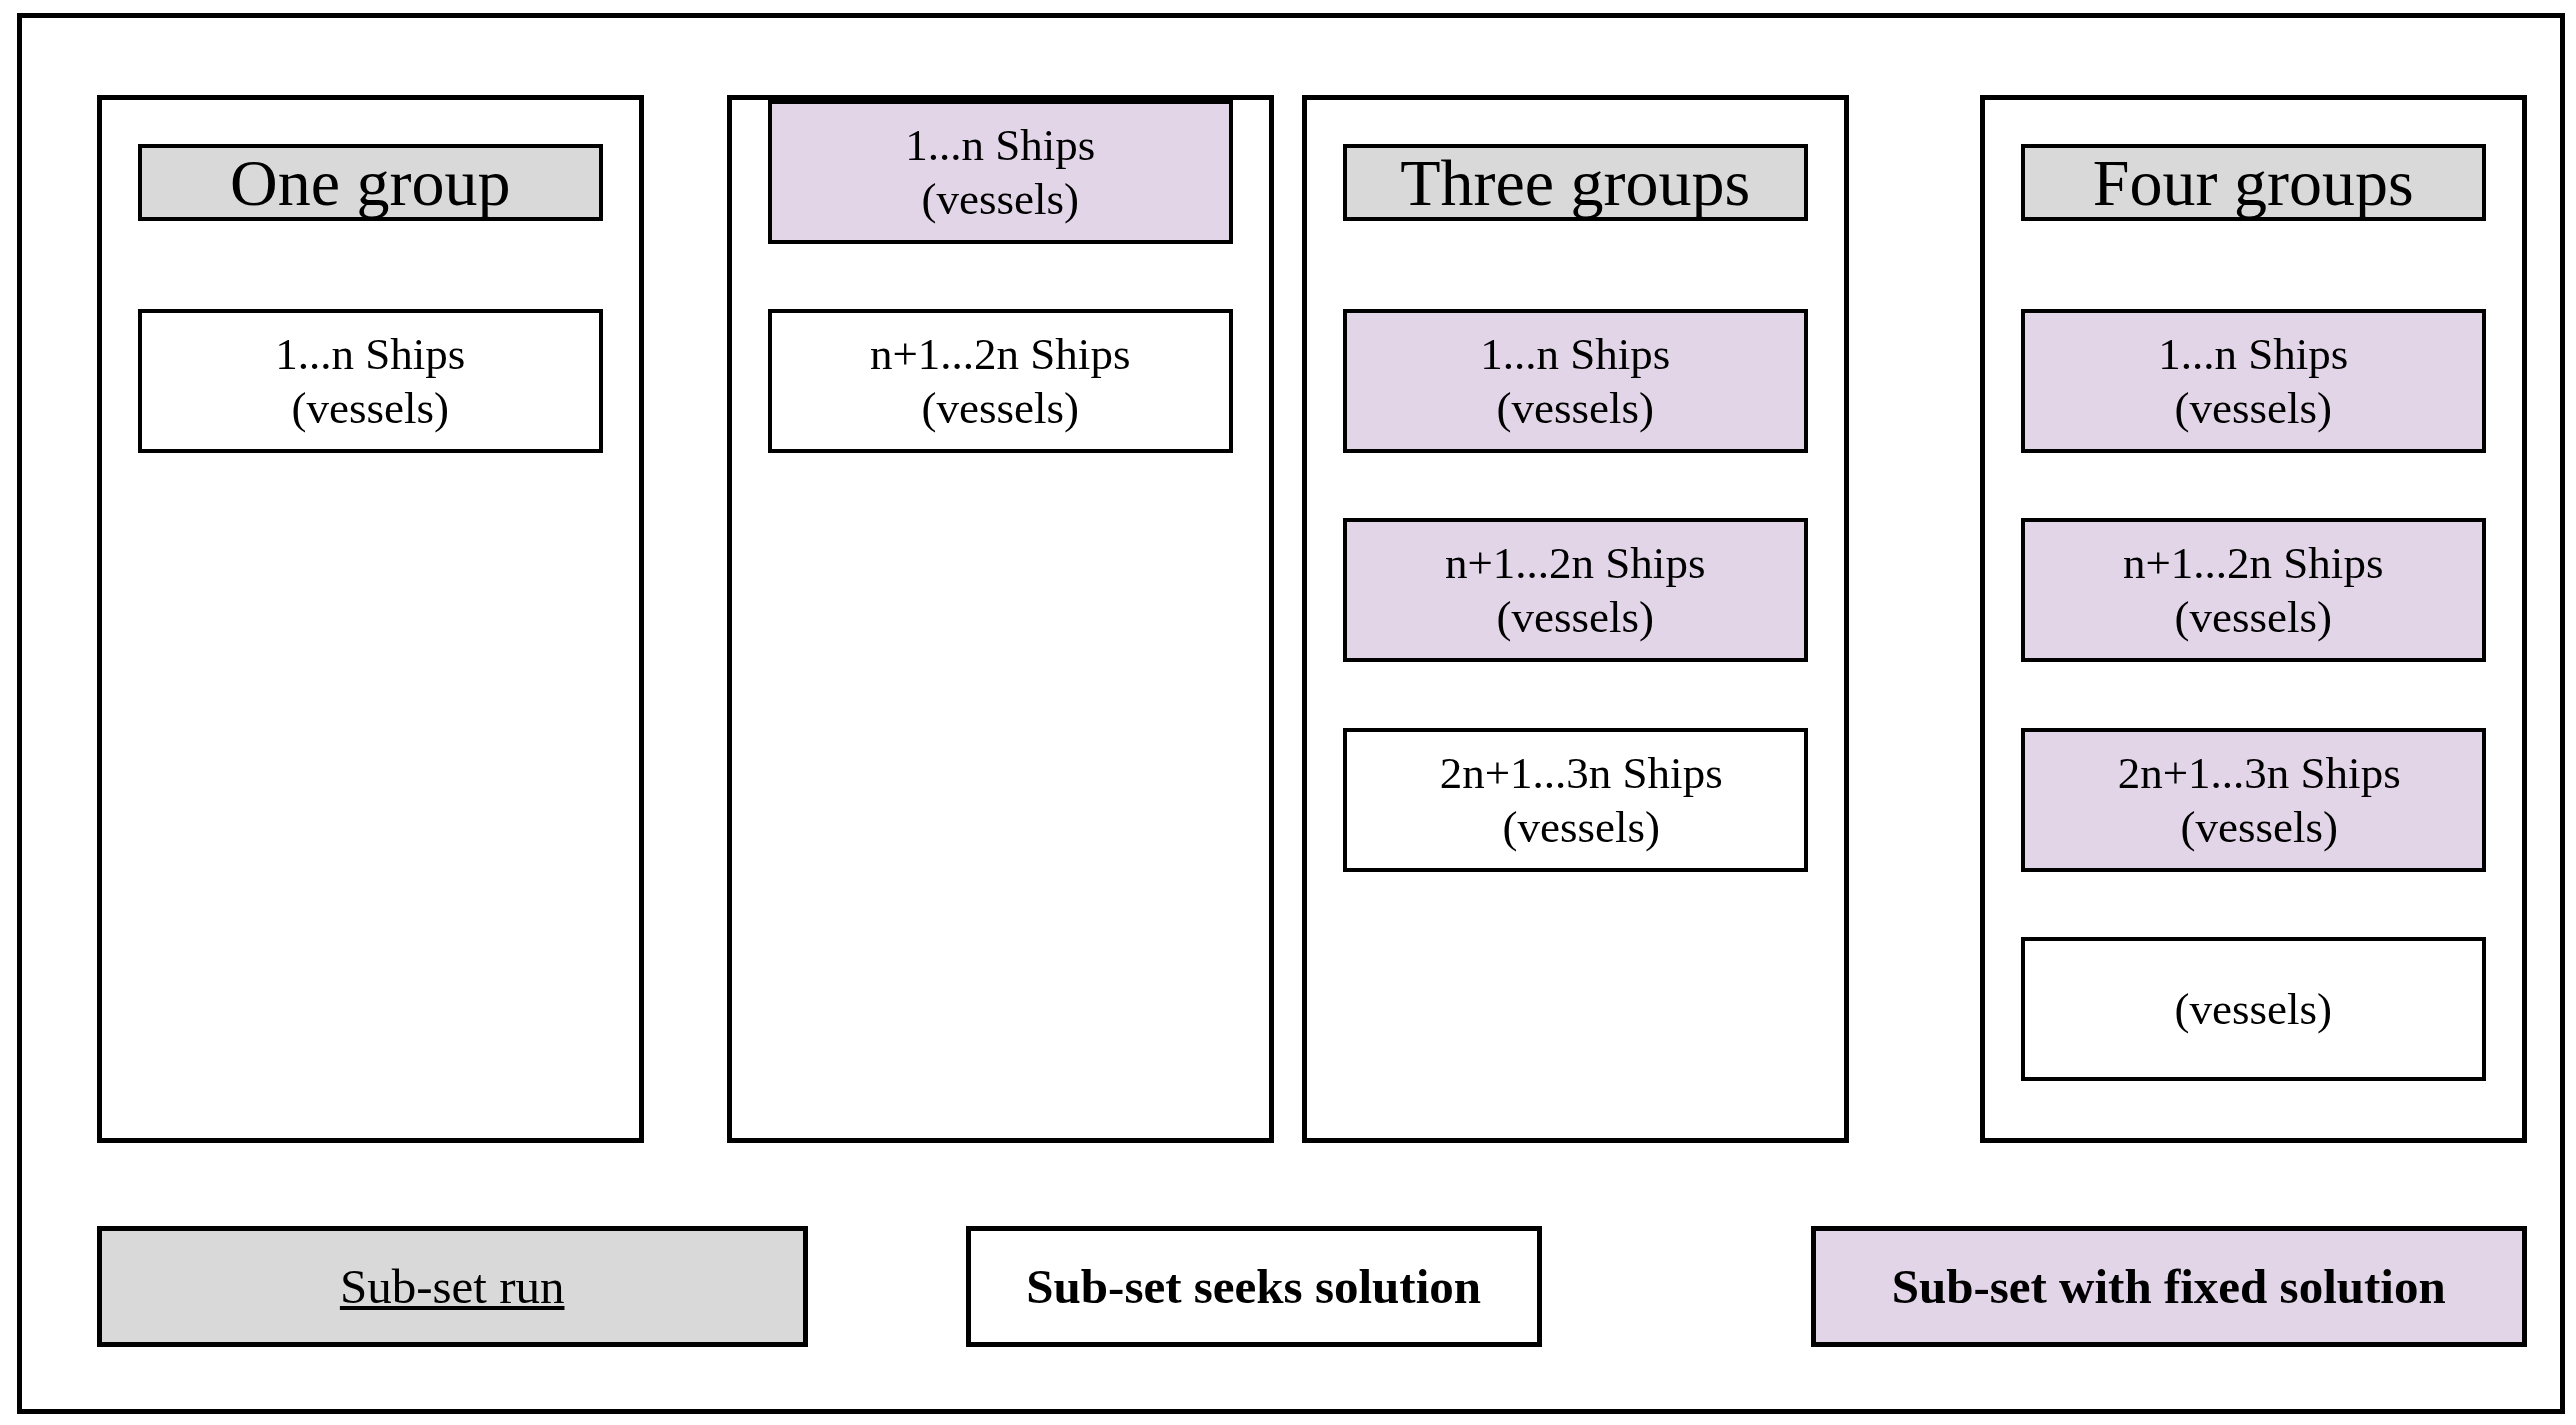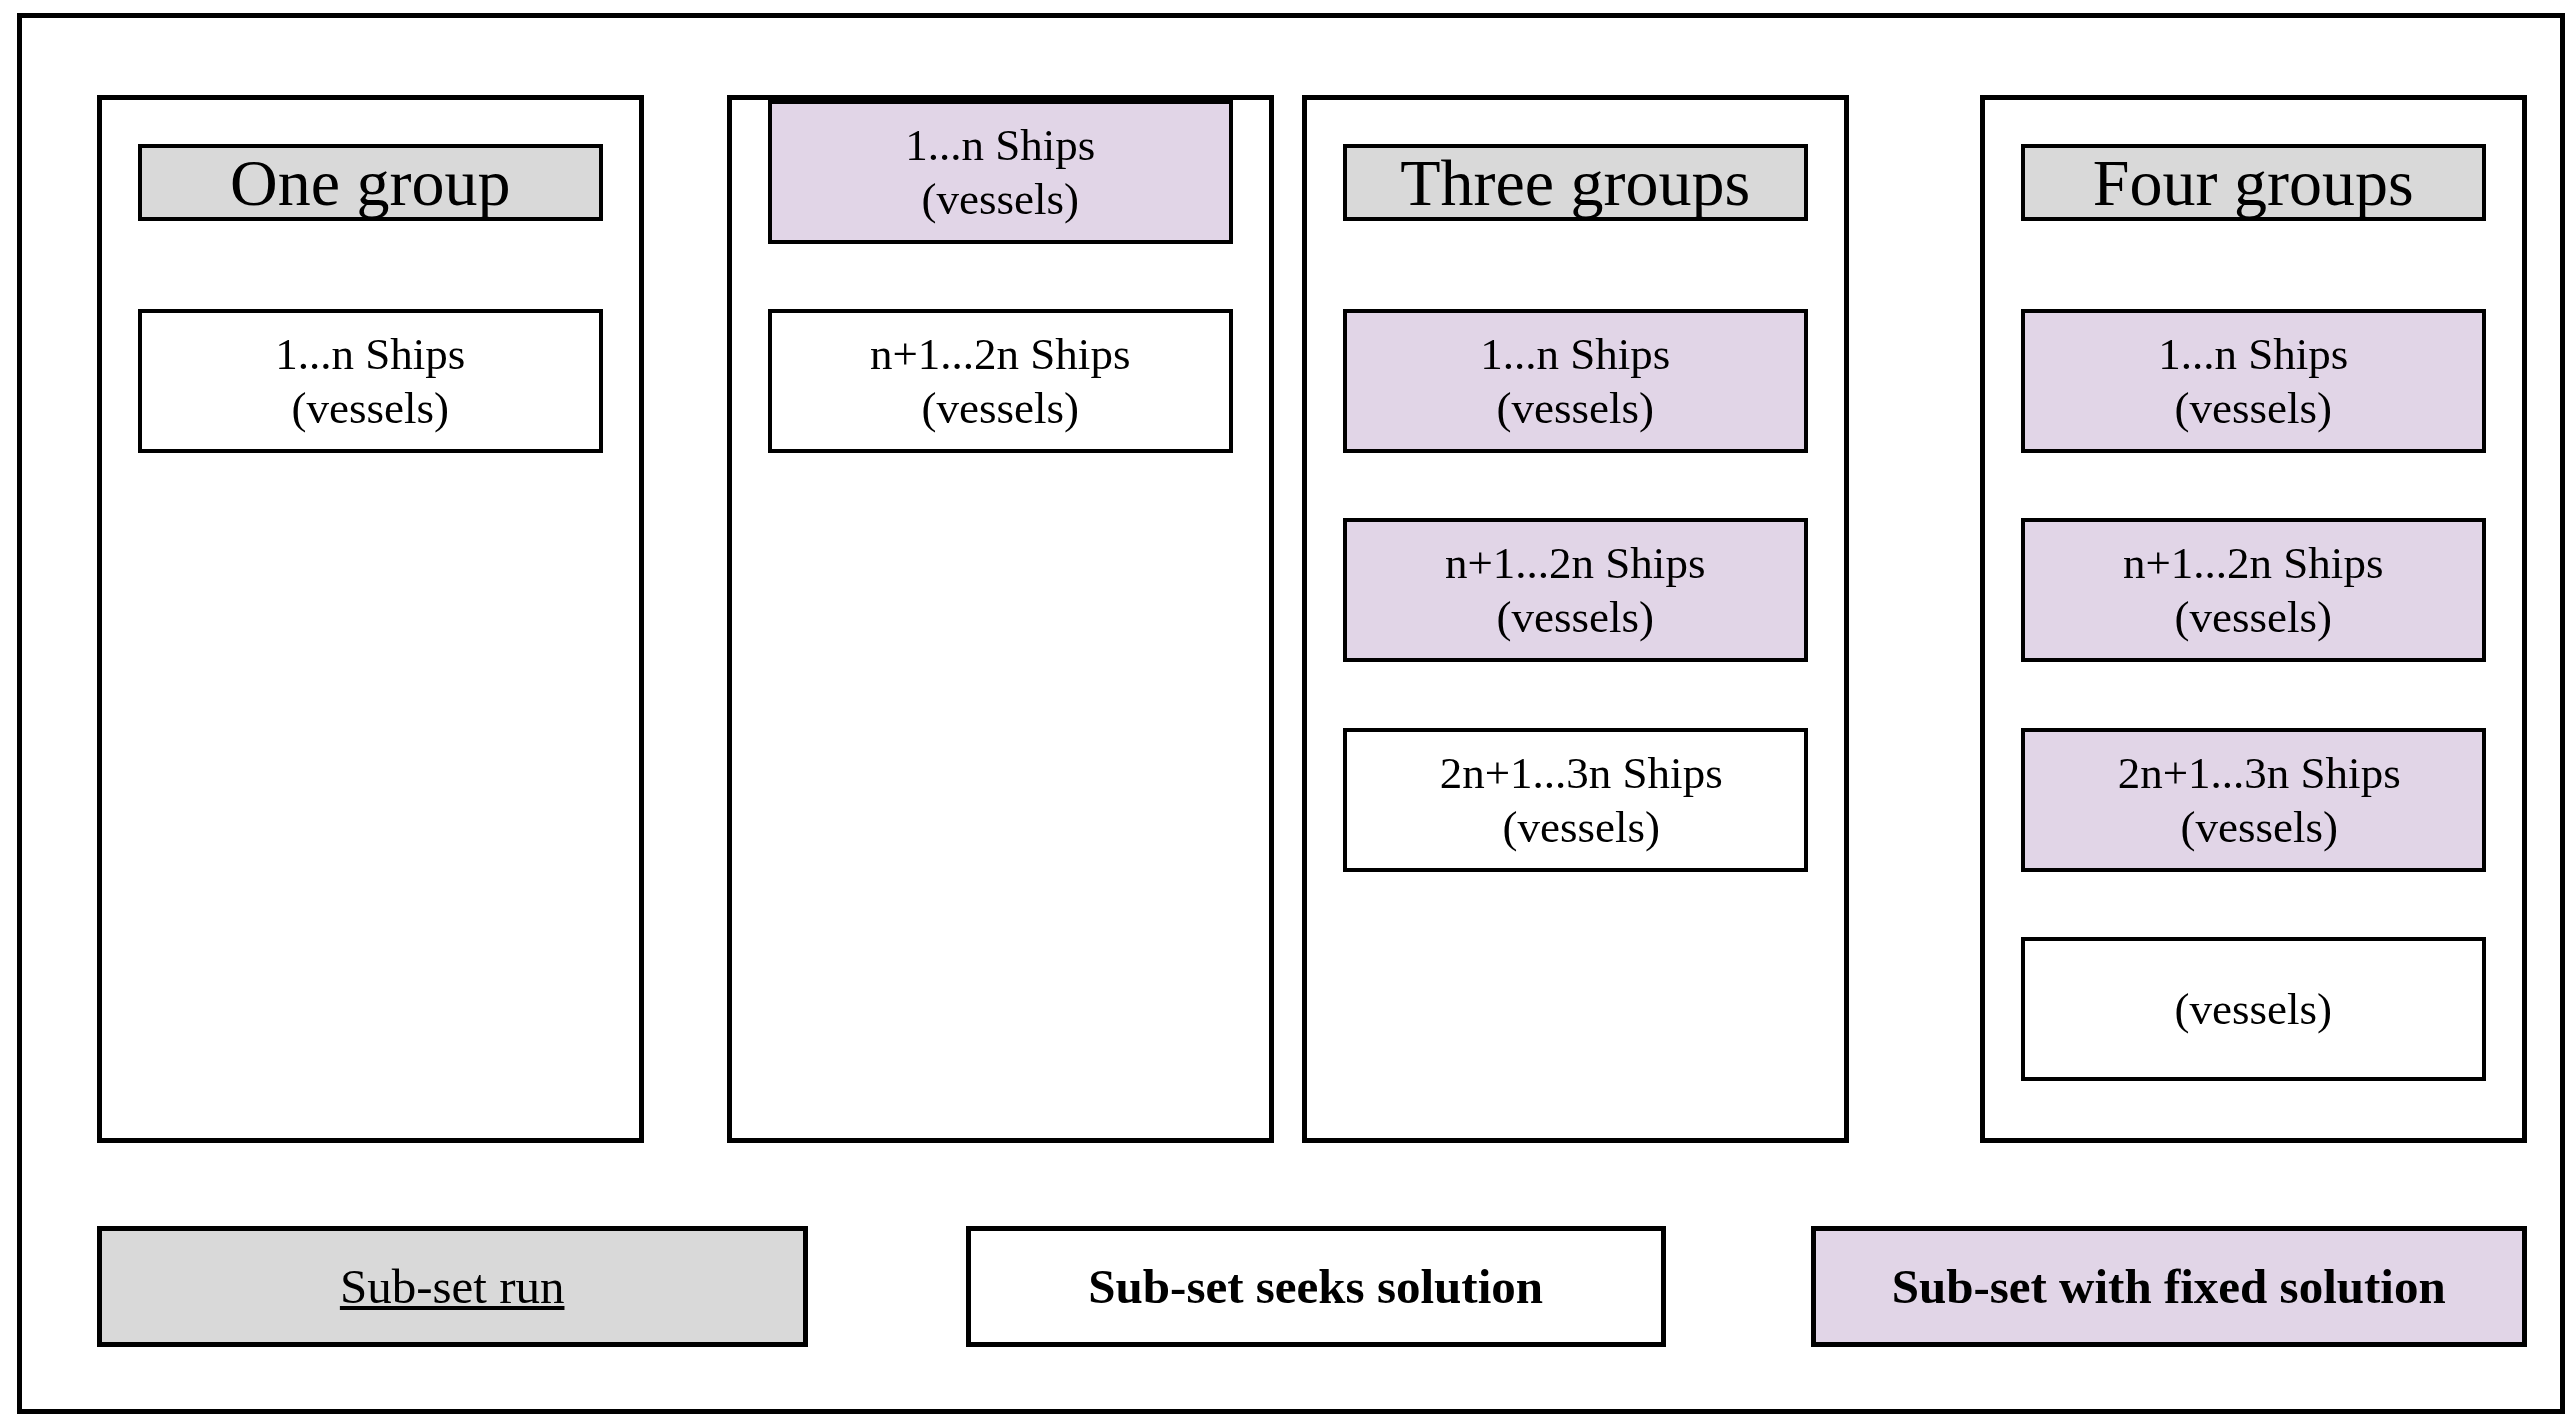--- a/index.html
+++ b/index.html
@@ -45,21 +45,21 @@
   .column > .box:nth-child(4){top:628px;padding-left:12px;}
   .column > .box:nth-child(5){top:837px;}
   
   .legend-item{
     position:absolute;top:1208px;height:121px;
     border:5px solid var(--border);
     display:flex;align-items:center;justify-content:center;
     font-size:49px;
   }
   #legend .legend-item:nth-child(1){left:75px;width:711px;text-decoration:underline;}
-  #legend .legend-item:nth-child(2){left:944px;width:700px;}
+  #legend .legend-item:nth-child(2){left:944px;width:576px;}
   #legend .legend-item:nth-child(3){left:1789px;width:716px;}
   .bold{font-weight:bold;}
   .fill-white{background:var(--white);}
   .fill-gray{background:var(--gray);}
   .fill-purple{background:var(--purple);}
 </style>
 </head>
 <body>
 
 <div class="frame">

